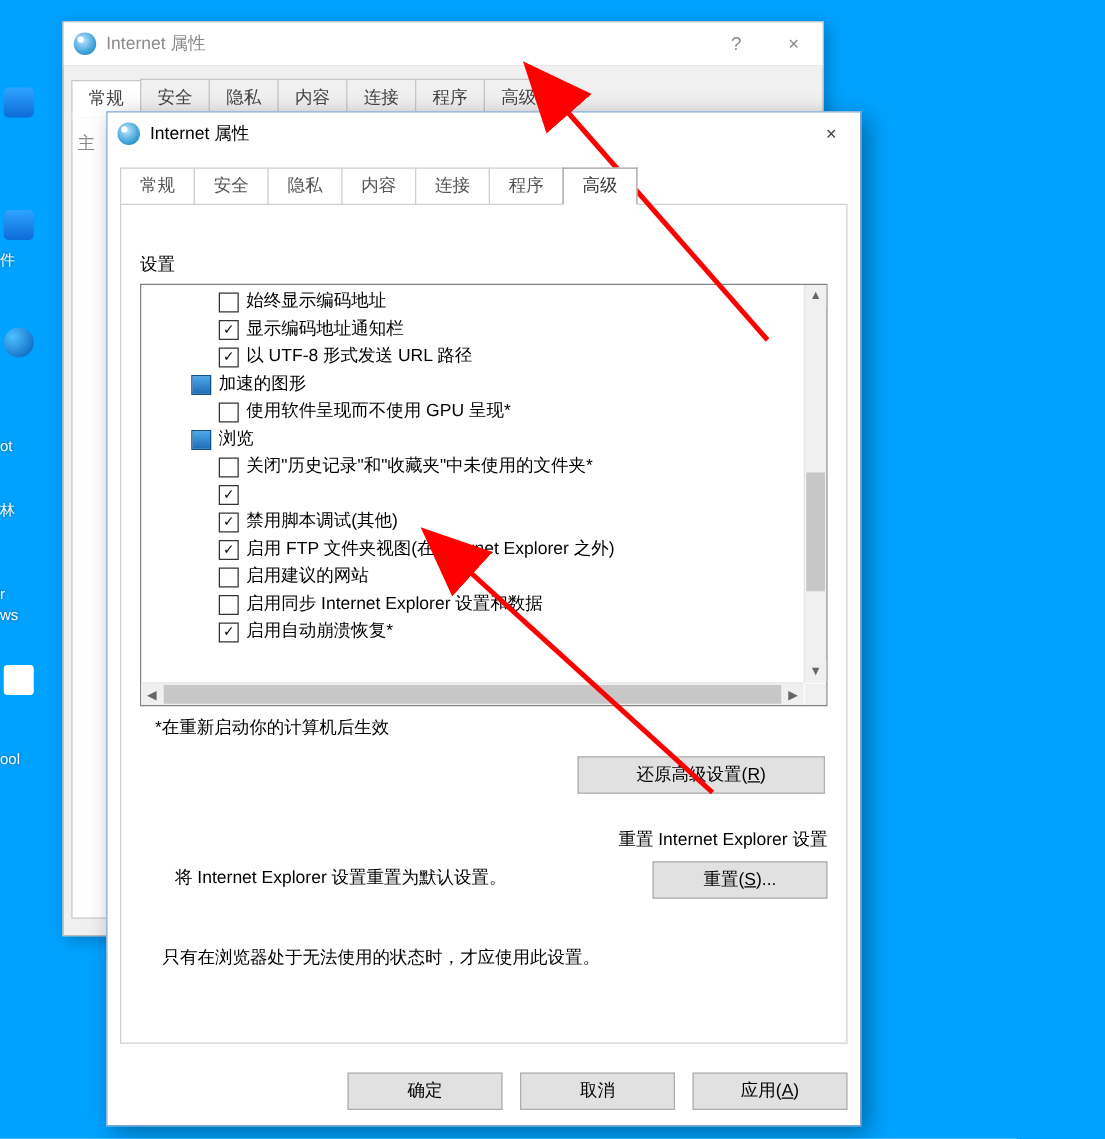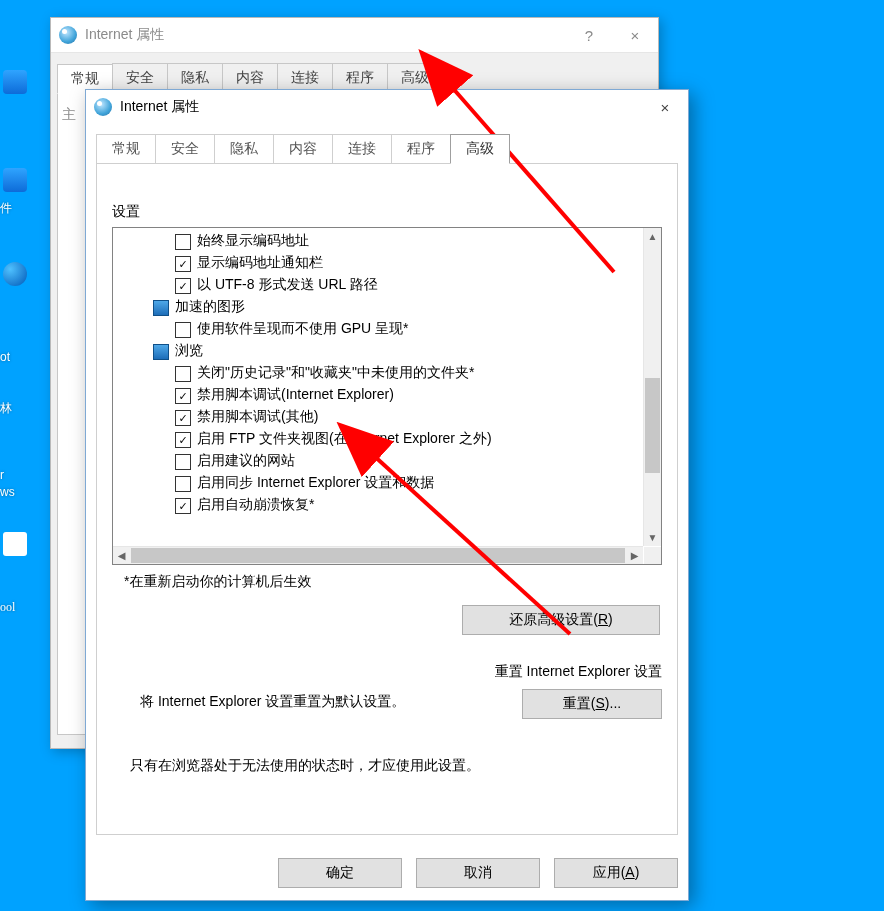--- a/index.html
+++ b/index.html
@@ -5,21 +5,21 @@
   html,body{margin:0;padding:0;height:100%;}
   body{
     width:884px;height:911px;
     background:#00a2ff;
     font-family:"Microsoft YaHei",Tahoma,Arial,sans-serif;
     font-size:14px;color:#000;
     position:relative;overflow:hidden;
   }
   
   .desk-frag{position:absolute;left:0;color:#fff;font-size:12px;text-shadow:0 0 3px rgba(0,0,0,.4);}
-  .d1{top:200px;} .d2{top:350px;} .d3{top:468px;} .d5{top:600px;font-family:Liberation Serif, serif;}
+  .d1{top:200px;} .d2{top:350px;} .d3{top:468px;} .d5{top:600px;}
   .shape{position:absolute;left:3px;width:24px;height:24px;background:linear-gradient(#2fa4ff,#0d6bd8);border-radius:4px;}
   .s1{top:70px;} .s2{top:168px;} .s3{top:262px;border-radius:50%;background:radial-gradient(circle at 30% 30%,#4fc1ff,#0059b8);}
   .s4{top:532px;background:#fff;border-radius:3px;}
 
   
   .dlg-back{
     position:absolute;left:50px;top:17px;width:607px;height:730px;
     background:#f0f0f0;border:1px solid #b9b9b9;
     box-shadow:3px 3px 12px rgba(0,0,0,.25);
   }
@@ -168,21 +168,20 @@
           <div class="row indent1">
             <span class="cat-ico"></span>
             <span>浏览</span>
           </div>
           <div class="row indent2">
             <span class="cb"></span>
             <span>关闭"历史记录"和"收藏夹"中未使用的文件夹*</span>
           </div>
           <div class="row indent2">
             <span class="cb checked"></span>
-            <span>禁用脚本调试(Internet Explorer)</span>
           </div>
           <div class="row indent2">
             <span class="cb checked"></span>
             <span>禁用脚本调试(其他)</span>
           </div>
           <div class="row indent2">
             <span class="cb checked"></span>
             <span>启用 FTP 文件夹视图(在 Internet Explorer 之外)</span>
           </div>
           <div class="row indent2">

